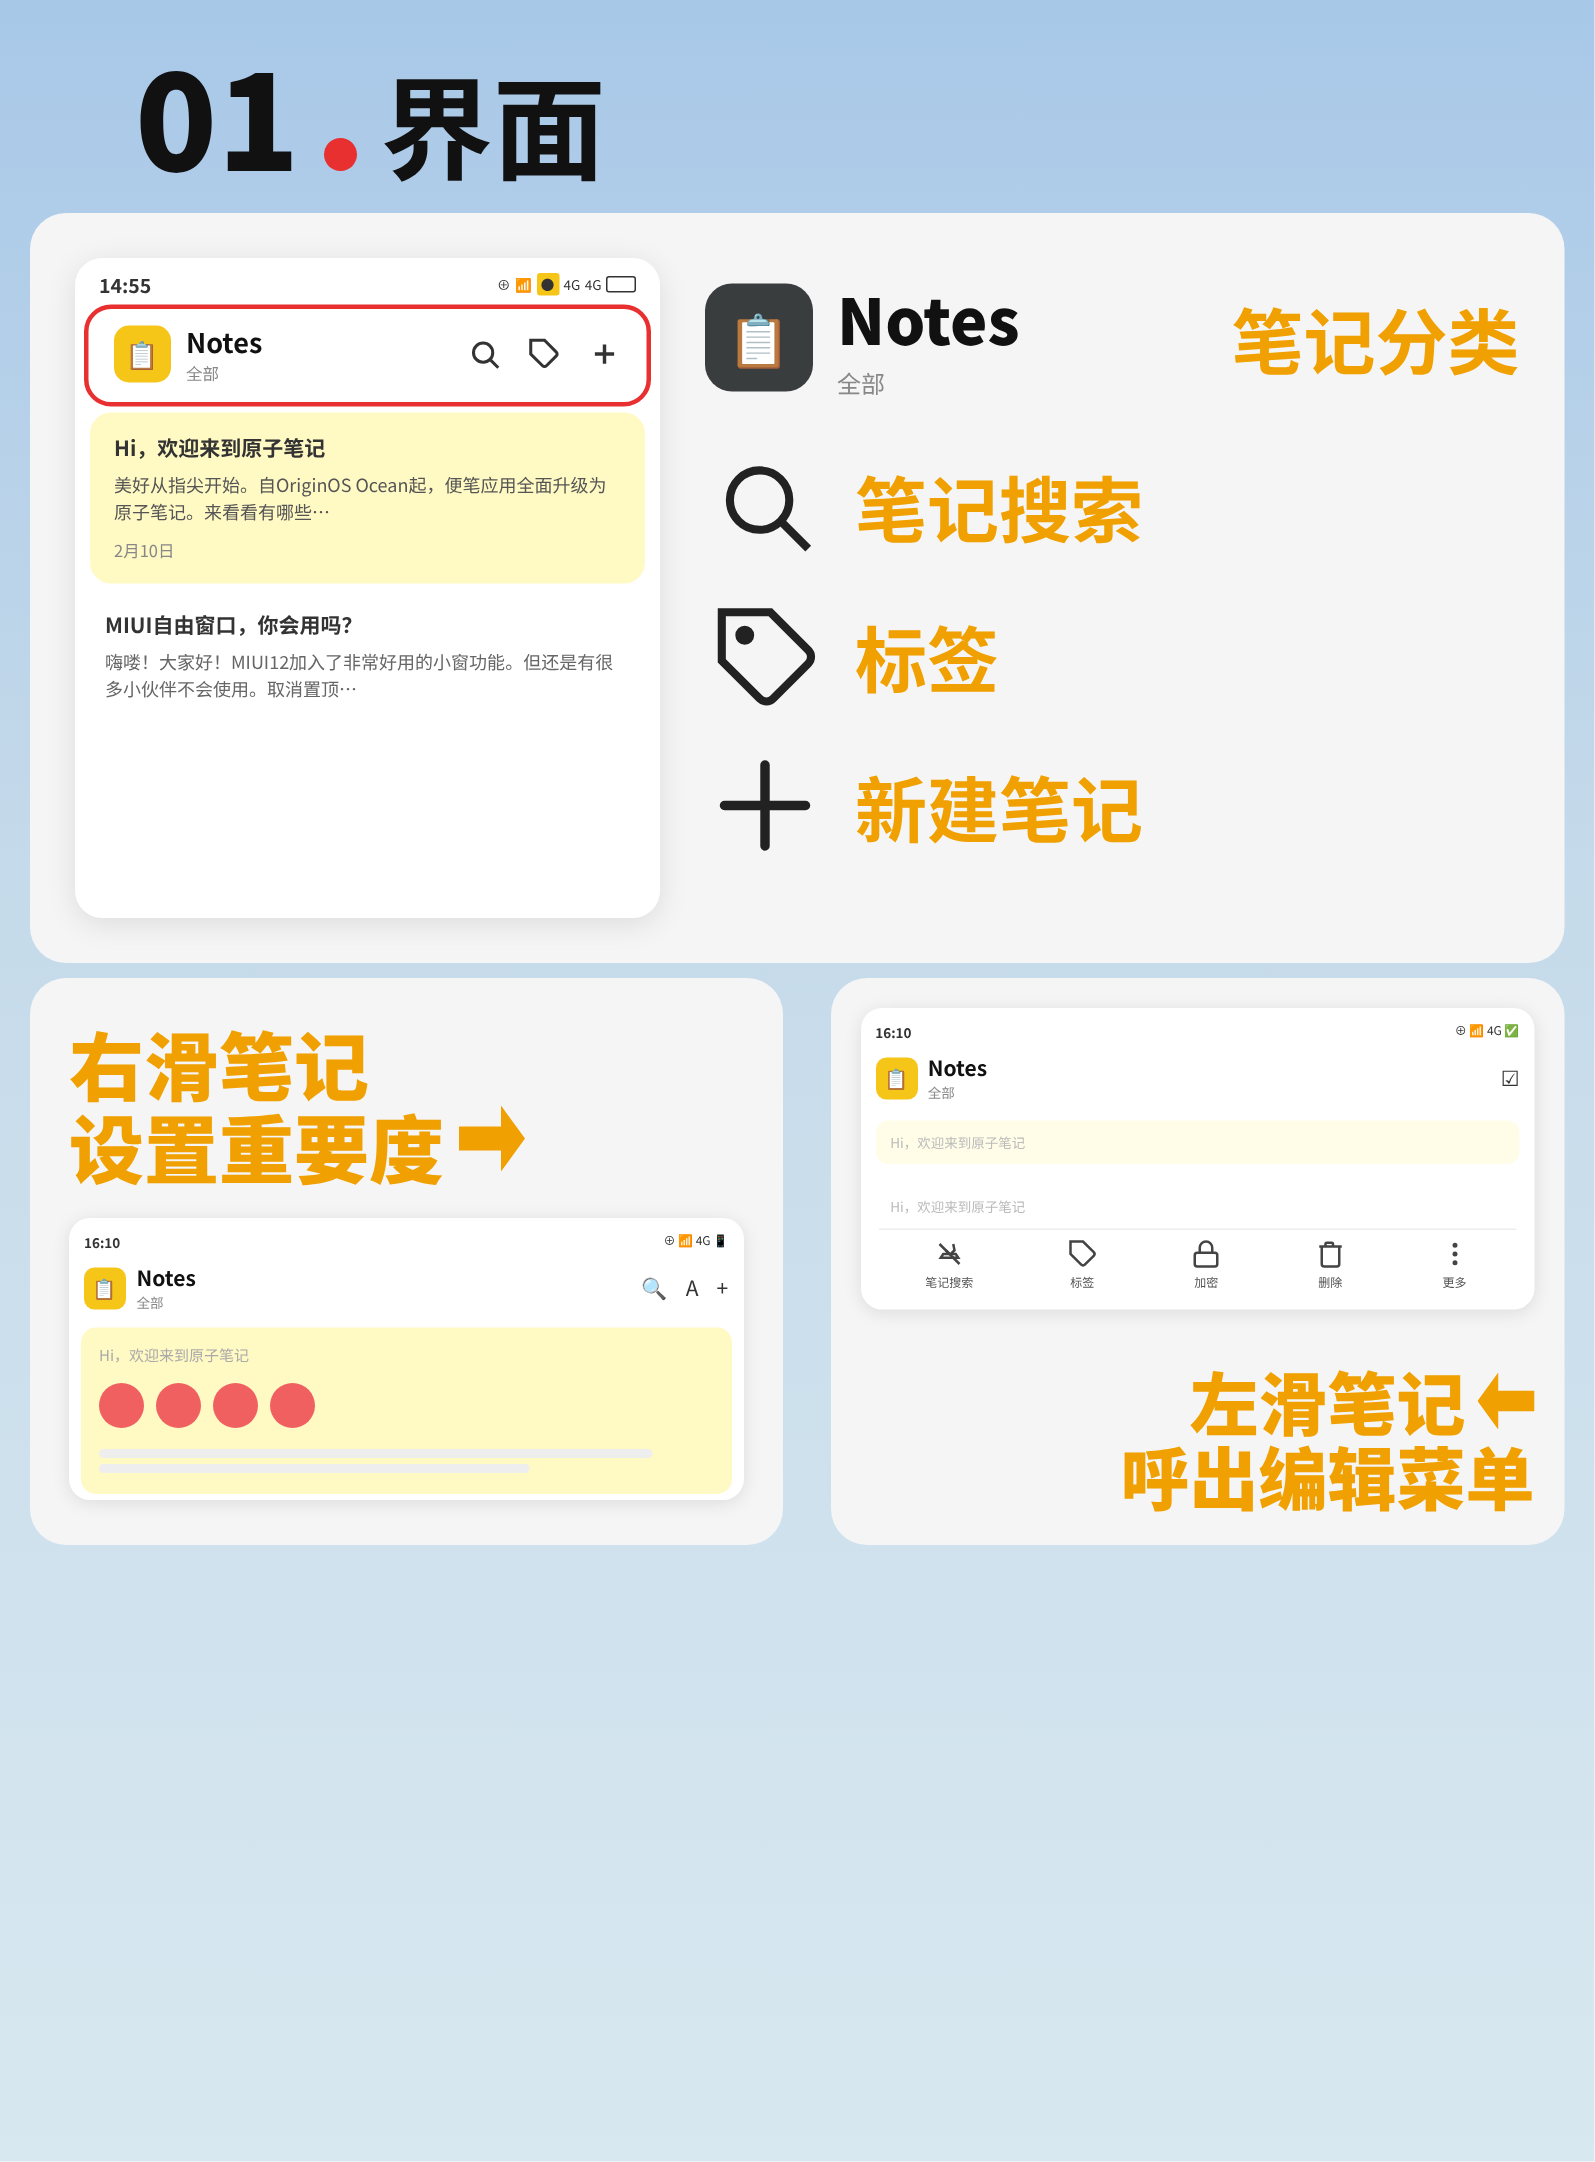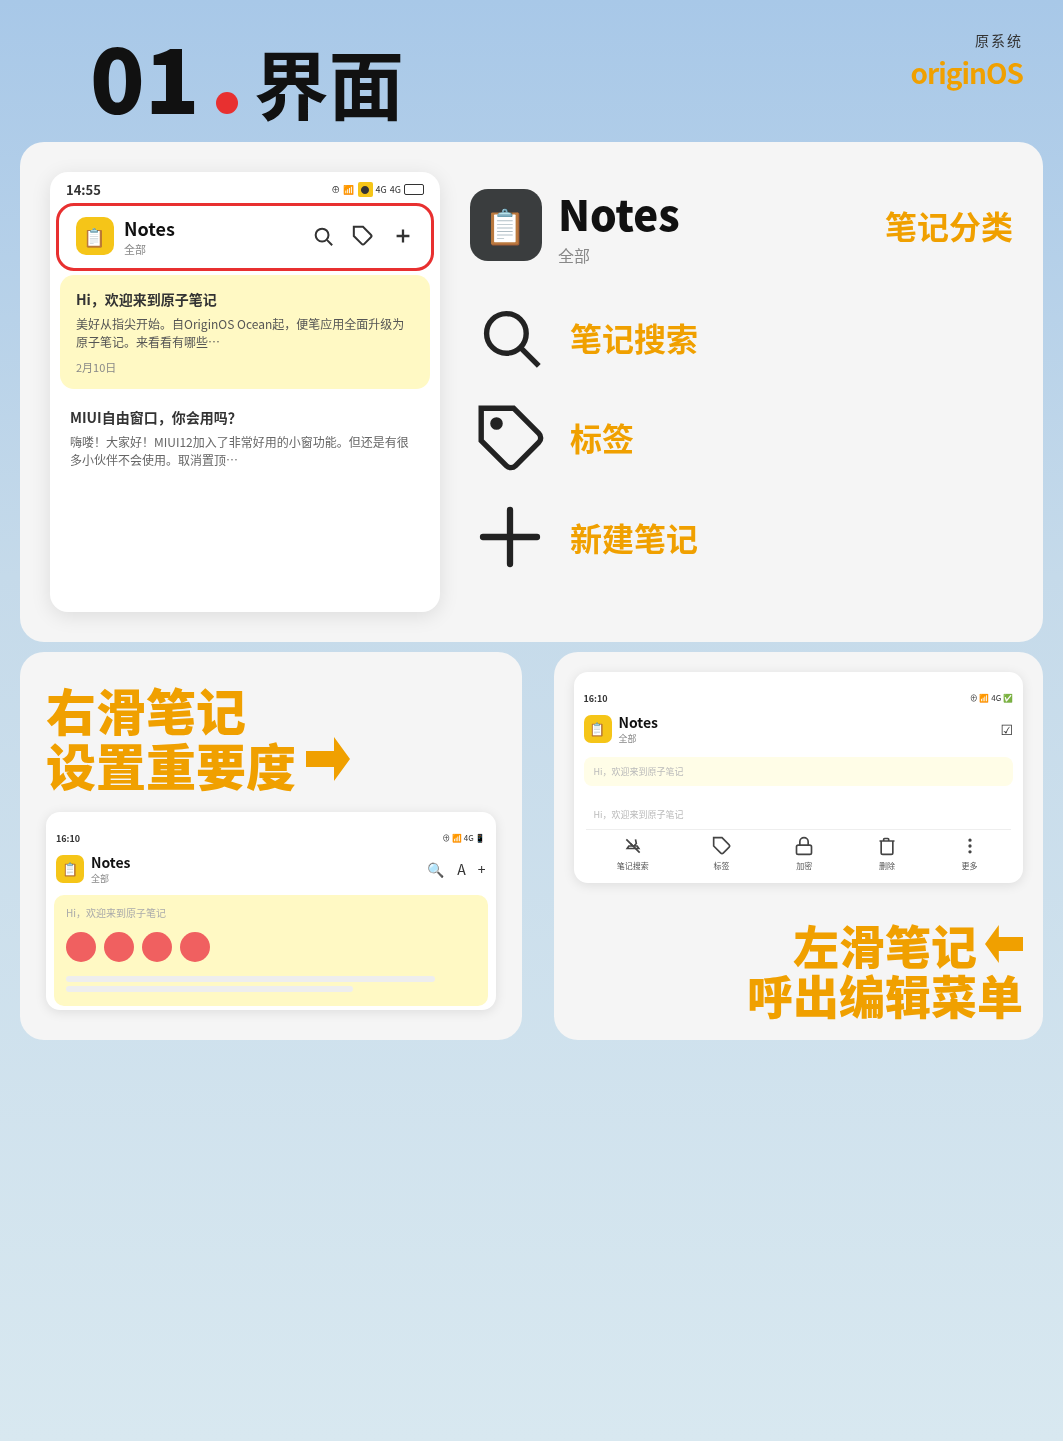--- a/index.html
+++ b/index.html
@@ -187,21 +187,21 @@
       gap: 20px;
     }
     .feature-icon-large {
       width: 80px;
       height: 80px;
       display: flex;
       align-items: center;
       justify-content: center;
     }
     .feature-label {
-      font-size: 32px;
+      font-size: 48px;
       font-weight: 700;
       color: #f0a000;
     }
 
     
     .app-feature-row {
       display: flex;
       align-items: center;
       gap: 16px;
       margin-bottom: 10px;
@@ -258,21 +258,21 @@
     .phone-mockup-small {
       background: white;
       border-radius: 14px;
       overflow: hidden;
       box-shadow: 0 2px 12px rgba(0,0,0,0.1);
       margin-top: 16px;
     }
     .phone-status-small {
       display: flex;
       justify-content: space-between;
-      padding: 20px 10px 3px;
+      padding: 10px 10px 3px;
       font-size: 9px;
       color: #333;
     }
     .notes-header-small {
       display: flex;
       align-items: center;
       padding: 4px 10px 6px;
     }
     .notes-icon-small {
       width: 28px;
@@ -397,26 +397,20 @@
     svg { display: block; }
   </style>
 </head>
 <body>
 
 <div class="header">
   <div style="display:flex; align-items:baseline; gap:16px;margin-left:40px;">
     <span class="title-number">01</span>
     <span style="display:inline-block;width:22px;height:22px;background:#e83030;border-radius:50%;margin-bottom:8px;flex-shrink:0;"></span>
     <span class="title-chinese">界面</span>
-  </div>
-  <div class="logo-area">
-    <span class="logo-text">原系统</span>
-    <span class="logo-brand">
-      <span>origin</span><span style="color:#f0a000;">OS</span>
-    </span>
   </div>
 </div>
 
 <div class="card-top">
 
   <div class="phone-mockup">
 
     <div class="phone-status-bar">
       <span style="font-weight:600;font-size:13px;">14:55</span>
       <div class="status-right">

